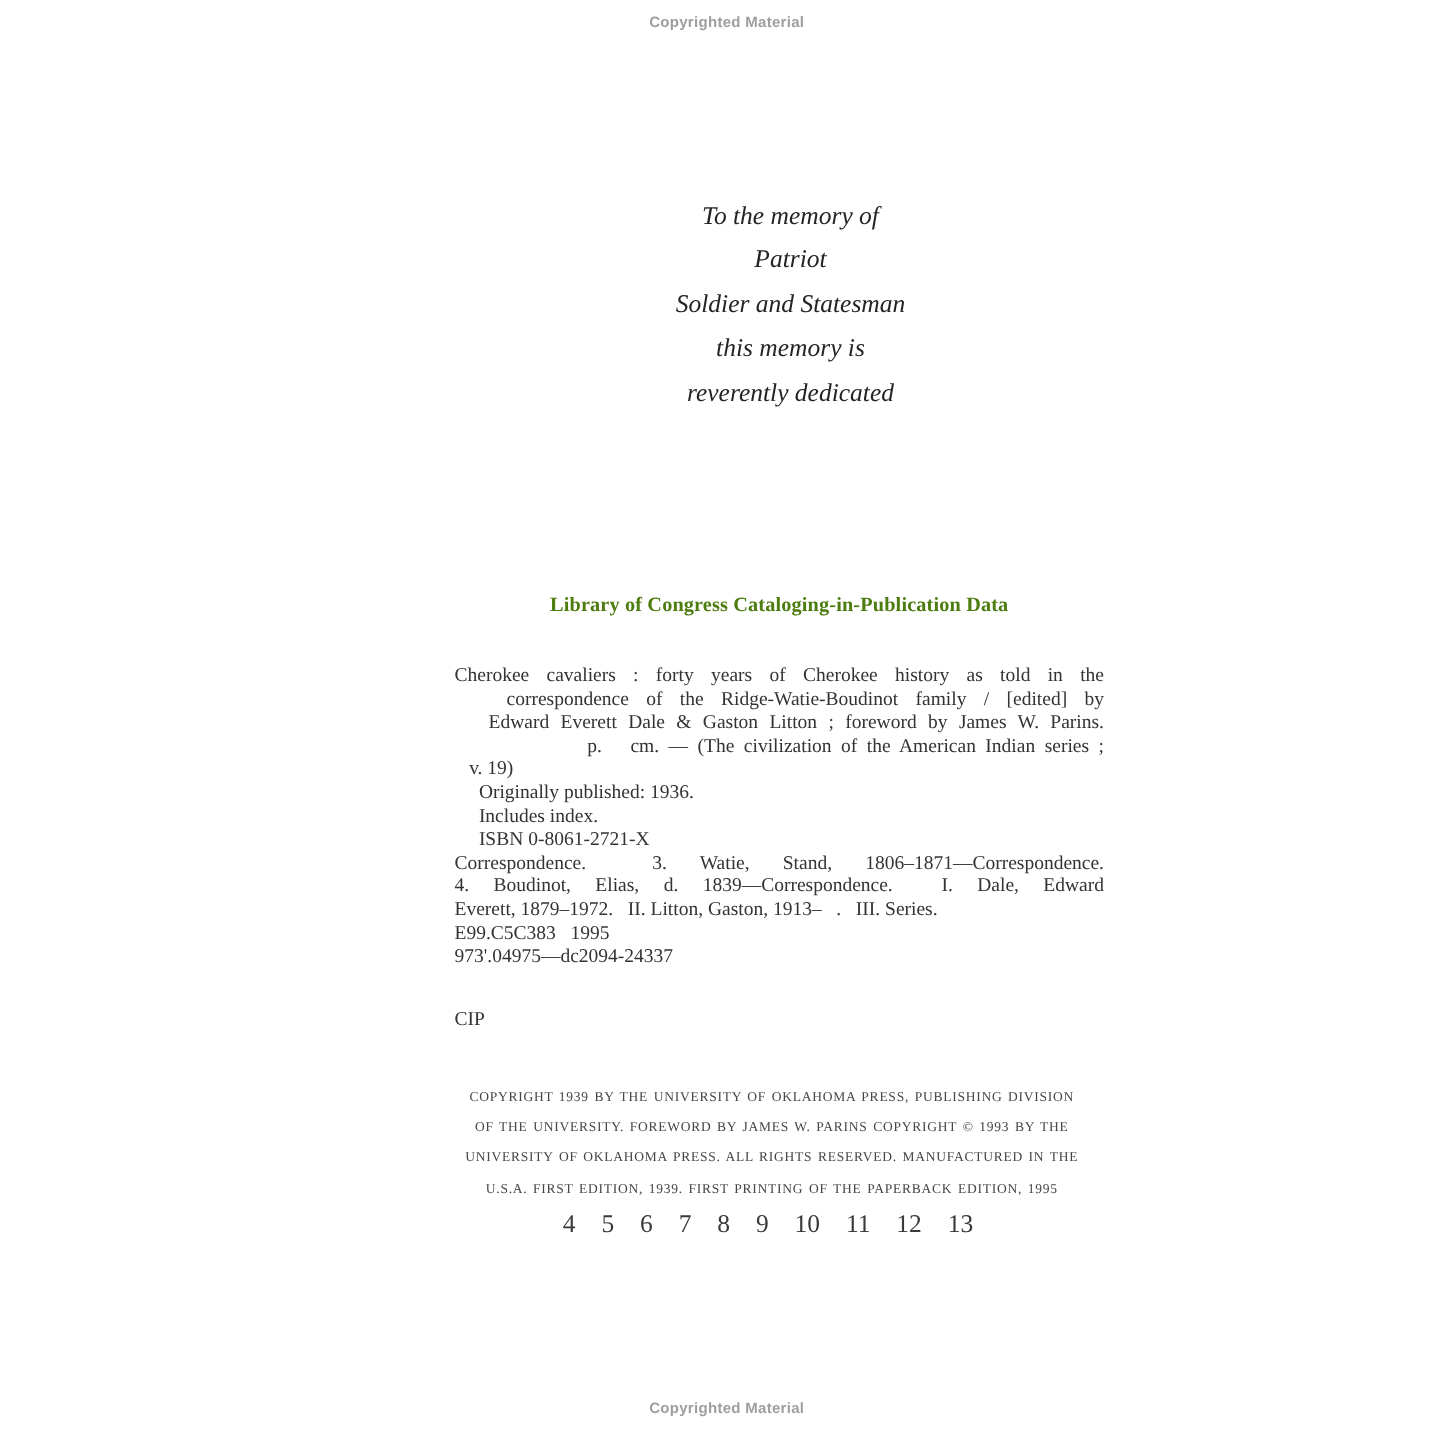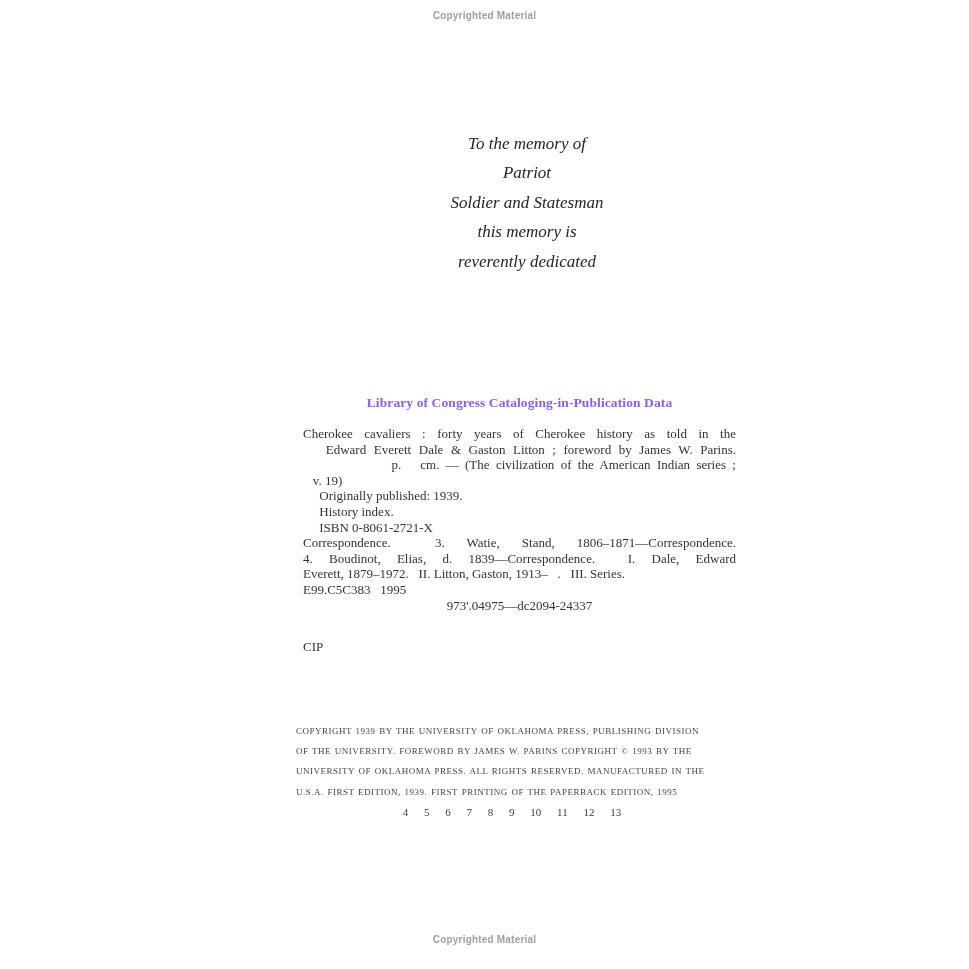--- a/index.html
+++ b/index.html
@@ -30,53 +30,54 @@
     font-size: 17px;
     line-height: 29.4px;
     color: #242424;
   }
 
   .loc-heading {
     position: absolute; top: 395px; left: 303px; width: 433px;
     text-align: center;
     font-weight: bold;
     font-size: 13.5px;
-    color: #8b5cf6;
+    color: #4d7c0f;
     letter-spacing: 0.1px;
   }
 
   .cip {
-    position: absolute; top: 426px; left: 303px; width: 433px;
+    position: absolute; top: 442px; left: 303px; width: 433px;
     font-size: 13px;
     line-height: 15.6px;
     color: #333333;
   }
   .cip .line { white-space: pre-wrap; }
   .cip .just {
     text-align: justify;
     text-align-last: justify;
     word-spacing: 1.2px;
   }
-  .dc-row { display: flex; justify-content: center; }
+  .dc-row { display: flex; justify-content: flex-start; }
   .cip-label { text-align: left; padding-right: 22px; margin-top: 26px; }
 
   .copyright {
     position: absolute; top: 721px; left: 296px; width: 437px;
     font-size: 9px;
     line-height: 20.2px;
     color: #454545;
     letter-spacing: 0.5px;
     word-spacing: 1px;
     white-space: nowrap;
+    text-align: center;
   }
 
   .printing {
     position: absolute; top: 806px; left: 55px; width: 914px;
     text-align: center;
-    font-size: 11px;
+    font-size: 17px;
     color: #3a3a3a;
     word-spacing: 13px;
   }
 </style>
 </head>
 <body>
 
 <div class="watermark watermark-top">Copyrighted Material</div>
 
 <div class="dedication">
@@ -84,25 +85,26 @@
   <div class="ded-line">Patriot</div>
   <div class="ded-line">Soldier and Statesman</div>
   <div class="ded-line">this memory is</div>
   <div class="ded-line">reverently dedicated</div>
 </div>
 
 <div class="loc-heading">Library of Congress Cataloging-in-Publication Data</div>
 
 <div class="cip">
   <div class="line just">Cherokee cavaliers : forty years of Cherokee history as told in the</div>
+  <div class="line just">   correspondence of the Ridge-Watie-Boudinot family / [edited] by</div>
   <div class="line just">   Edward Everett Dale &amp; Gaston Litton ; foreword by James W. Parins.</div>
   <div class="line just">              p.   cm. — (The civilization of the American Indian series ;</div>
   <div class="line">   v. 19)</div>
-  <div class="line">     Originally published: 1939.</div>
-  <div class="line">     History index.</div>
+  <div class="line">     Originally published: 1936.</div>
+  <div class="line">     Includes index.</div>
   <div class="line">     ISBN 0-8061-2721-X</div>
   <div class="line just">Correspondence.  3. Watie, Stand, 1806–1871—Correspondence.</div>
   <div class="line just">4. Boudinot, Elias, d. 1839—Correspondence.  I. Dale, Edward</div>
   <div class="line">Everett, 1879–1972.   II. Litton, Gaston, 1913–   .   III. Series.</div>
   <div class="line">E99.C5C383   1995</div>
   <div class="dc-row">
     <span>973'.04975—dc20</span>
     <span>94-24337</span>
   </div>
   <div class="line cip-label">CIP</div>

